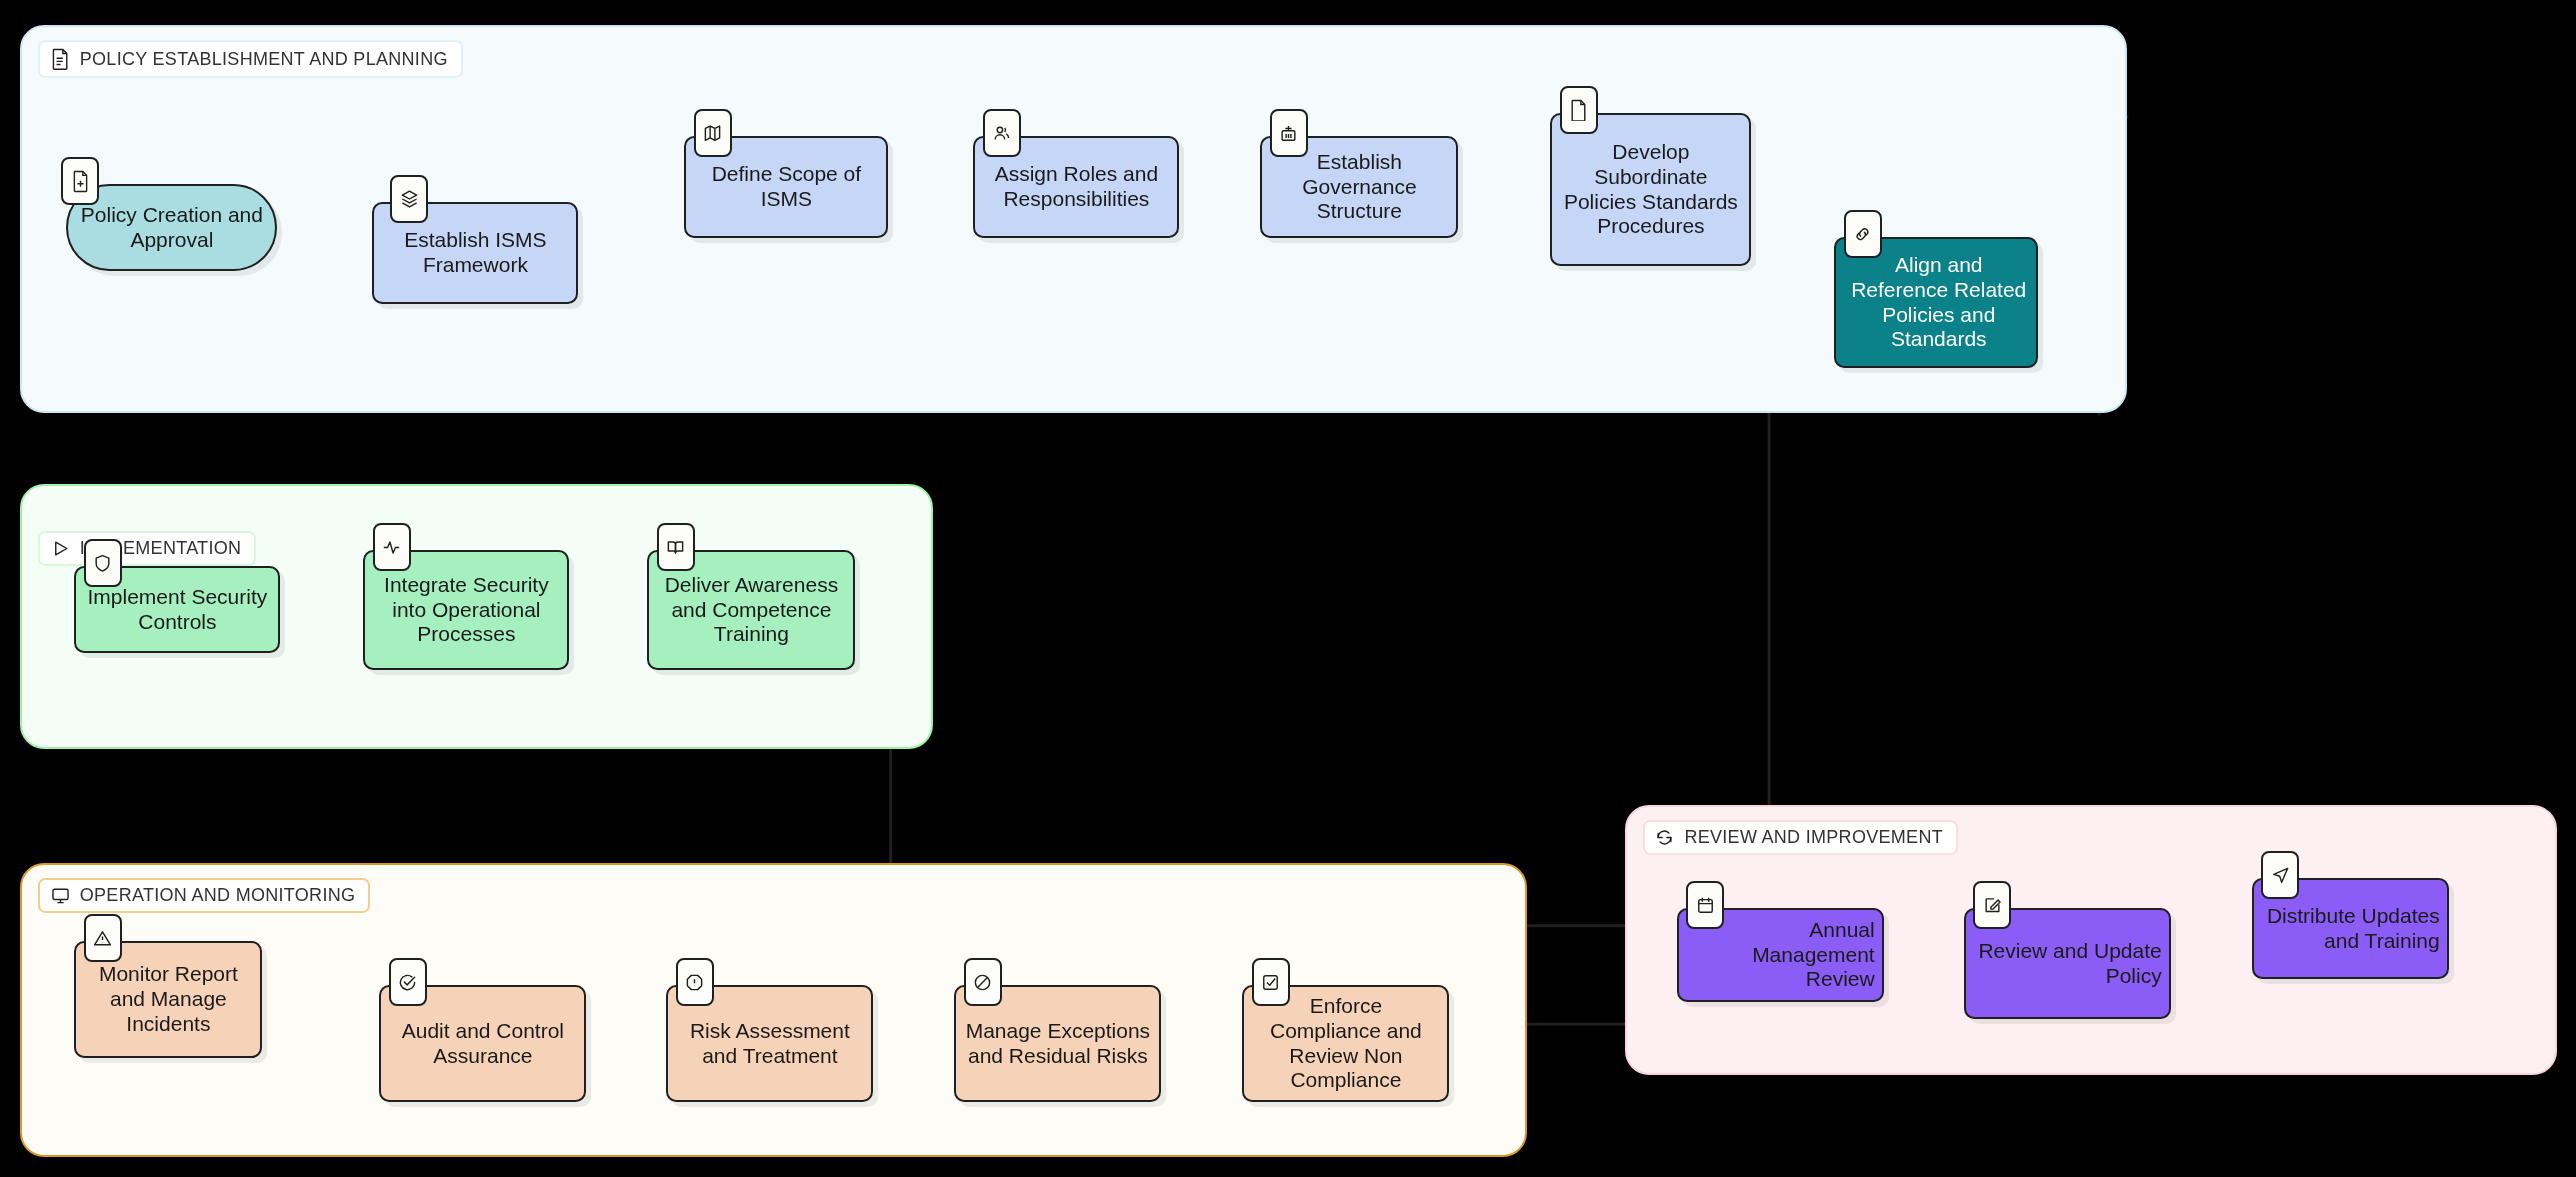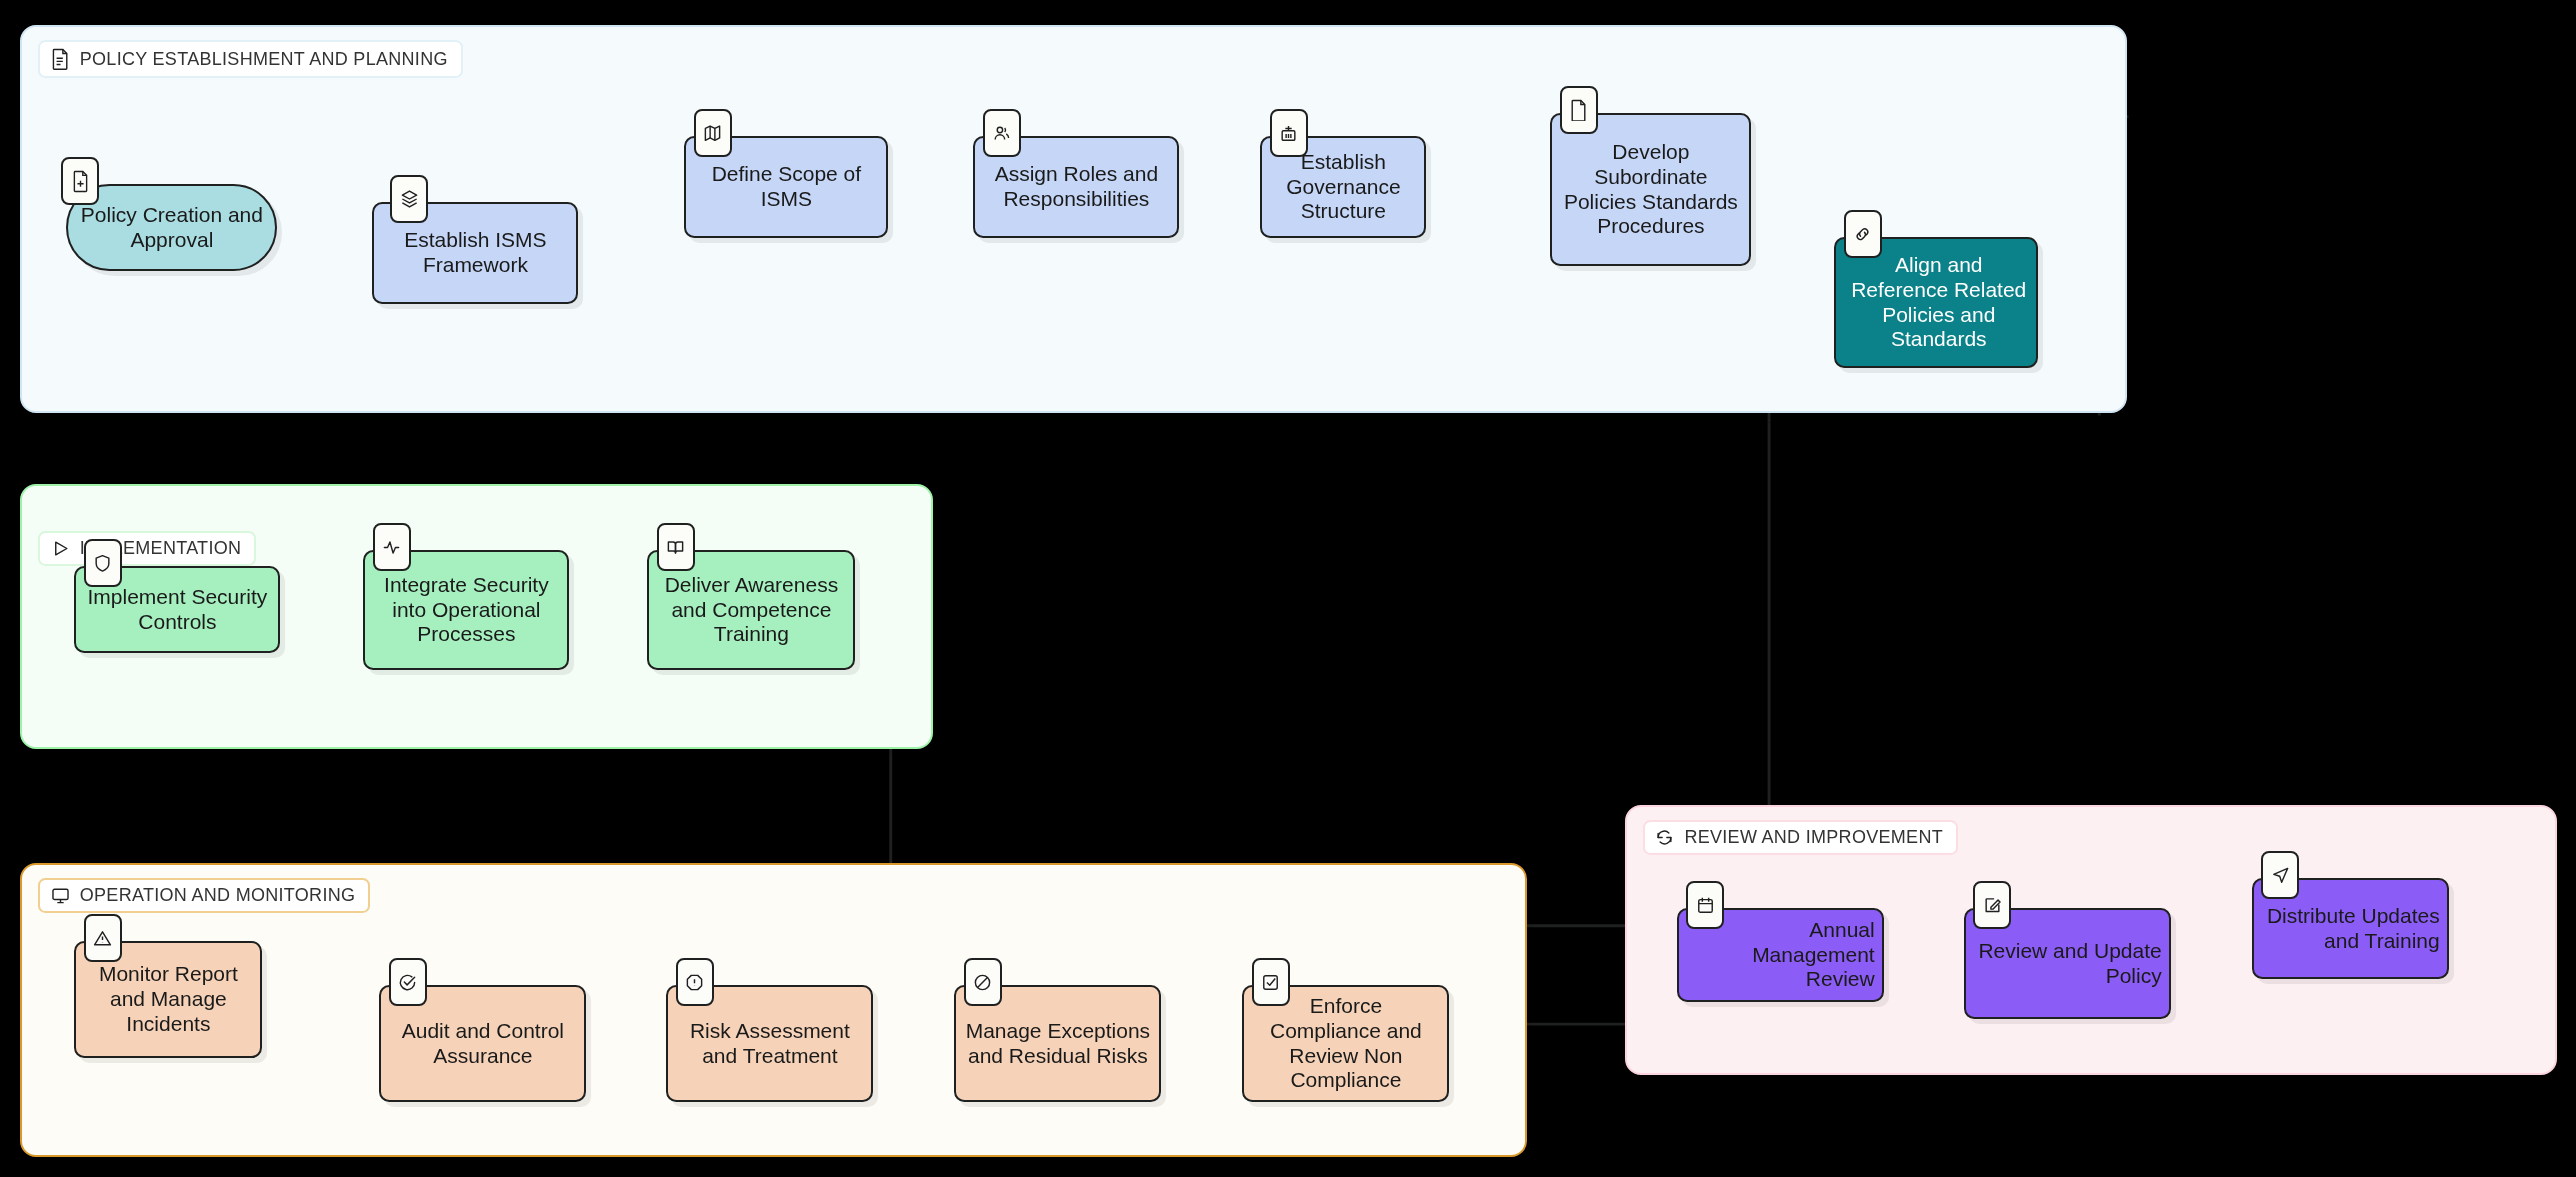--- a/index.html
+++ b/index.html
@@ -24,21 +24,21 @@
   .edge-path {
     fill: none;
     stroke: #1f2020;
     stroke-width: 4px;
   }
   .arrow-head { fill: none; stroke: #1f2020; stroke-width: 4px; }
 
   
   .section {
     position: absolute;
-    border-radius: 16px;
+    border-radius: 24px;
     border-width: 2.9px;
     border-style: solid;
     box-shadow: 5.8px 5.8px 0 rgba(0,0,0,0.06);
   }
   .section-label {
     position: absolute;
     top: 13px; left: 16px;
     display: flex;
     align-items: center;
     gap: 10.2px;
@@ -228,21 +228,21 @@
         <svg width="19" height="20.4" viewBox="0 0 24 24" fill="none" stroke="#1f2020" stroke-width="1.8">
           <circle cx="10" cy="8" r="3.4"></circle>
           <path d="M4 20 a6 6 0 0 1 12 0"></path>
           <path d="M16 5.5 a3.5 3.5 0 0 1 0 5"></path>
           <path d="M18 13 a6 6 0 0 1 3 5"></path>
         </svg>
       </span>
       <span class="label">Assign Roles and Responsibilities</span>
     </div>
 
-    <div class="node n-blue" style="left:1238px; top:109px; width:166px; height:102px;">
+    <div class="node n-blue" style="left:1238px; top:109px; width:198px; height:102px;">
       <span class="node-icon" style="left:7.3px;">
         <svg width="19" height="20.4" viewBox="0 0 24 24" fill="none" stroke="#1f2020" stroke-width="1.8">
           <rect x="4" y="9" width="16" height="12" rx="1.5"></rect>
           <path d="M12 3 v6 M8 6 h8"></path>
           <path d="M9 13 v5 M12 13 v5 M15 13 v5"></path>
         </svg>
       </span>
       <span class="label">Establish Governance Structure</span>
     </div>
 

